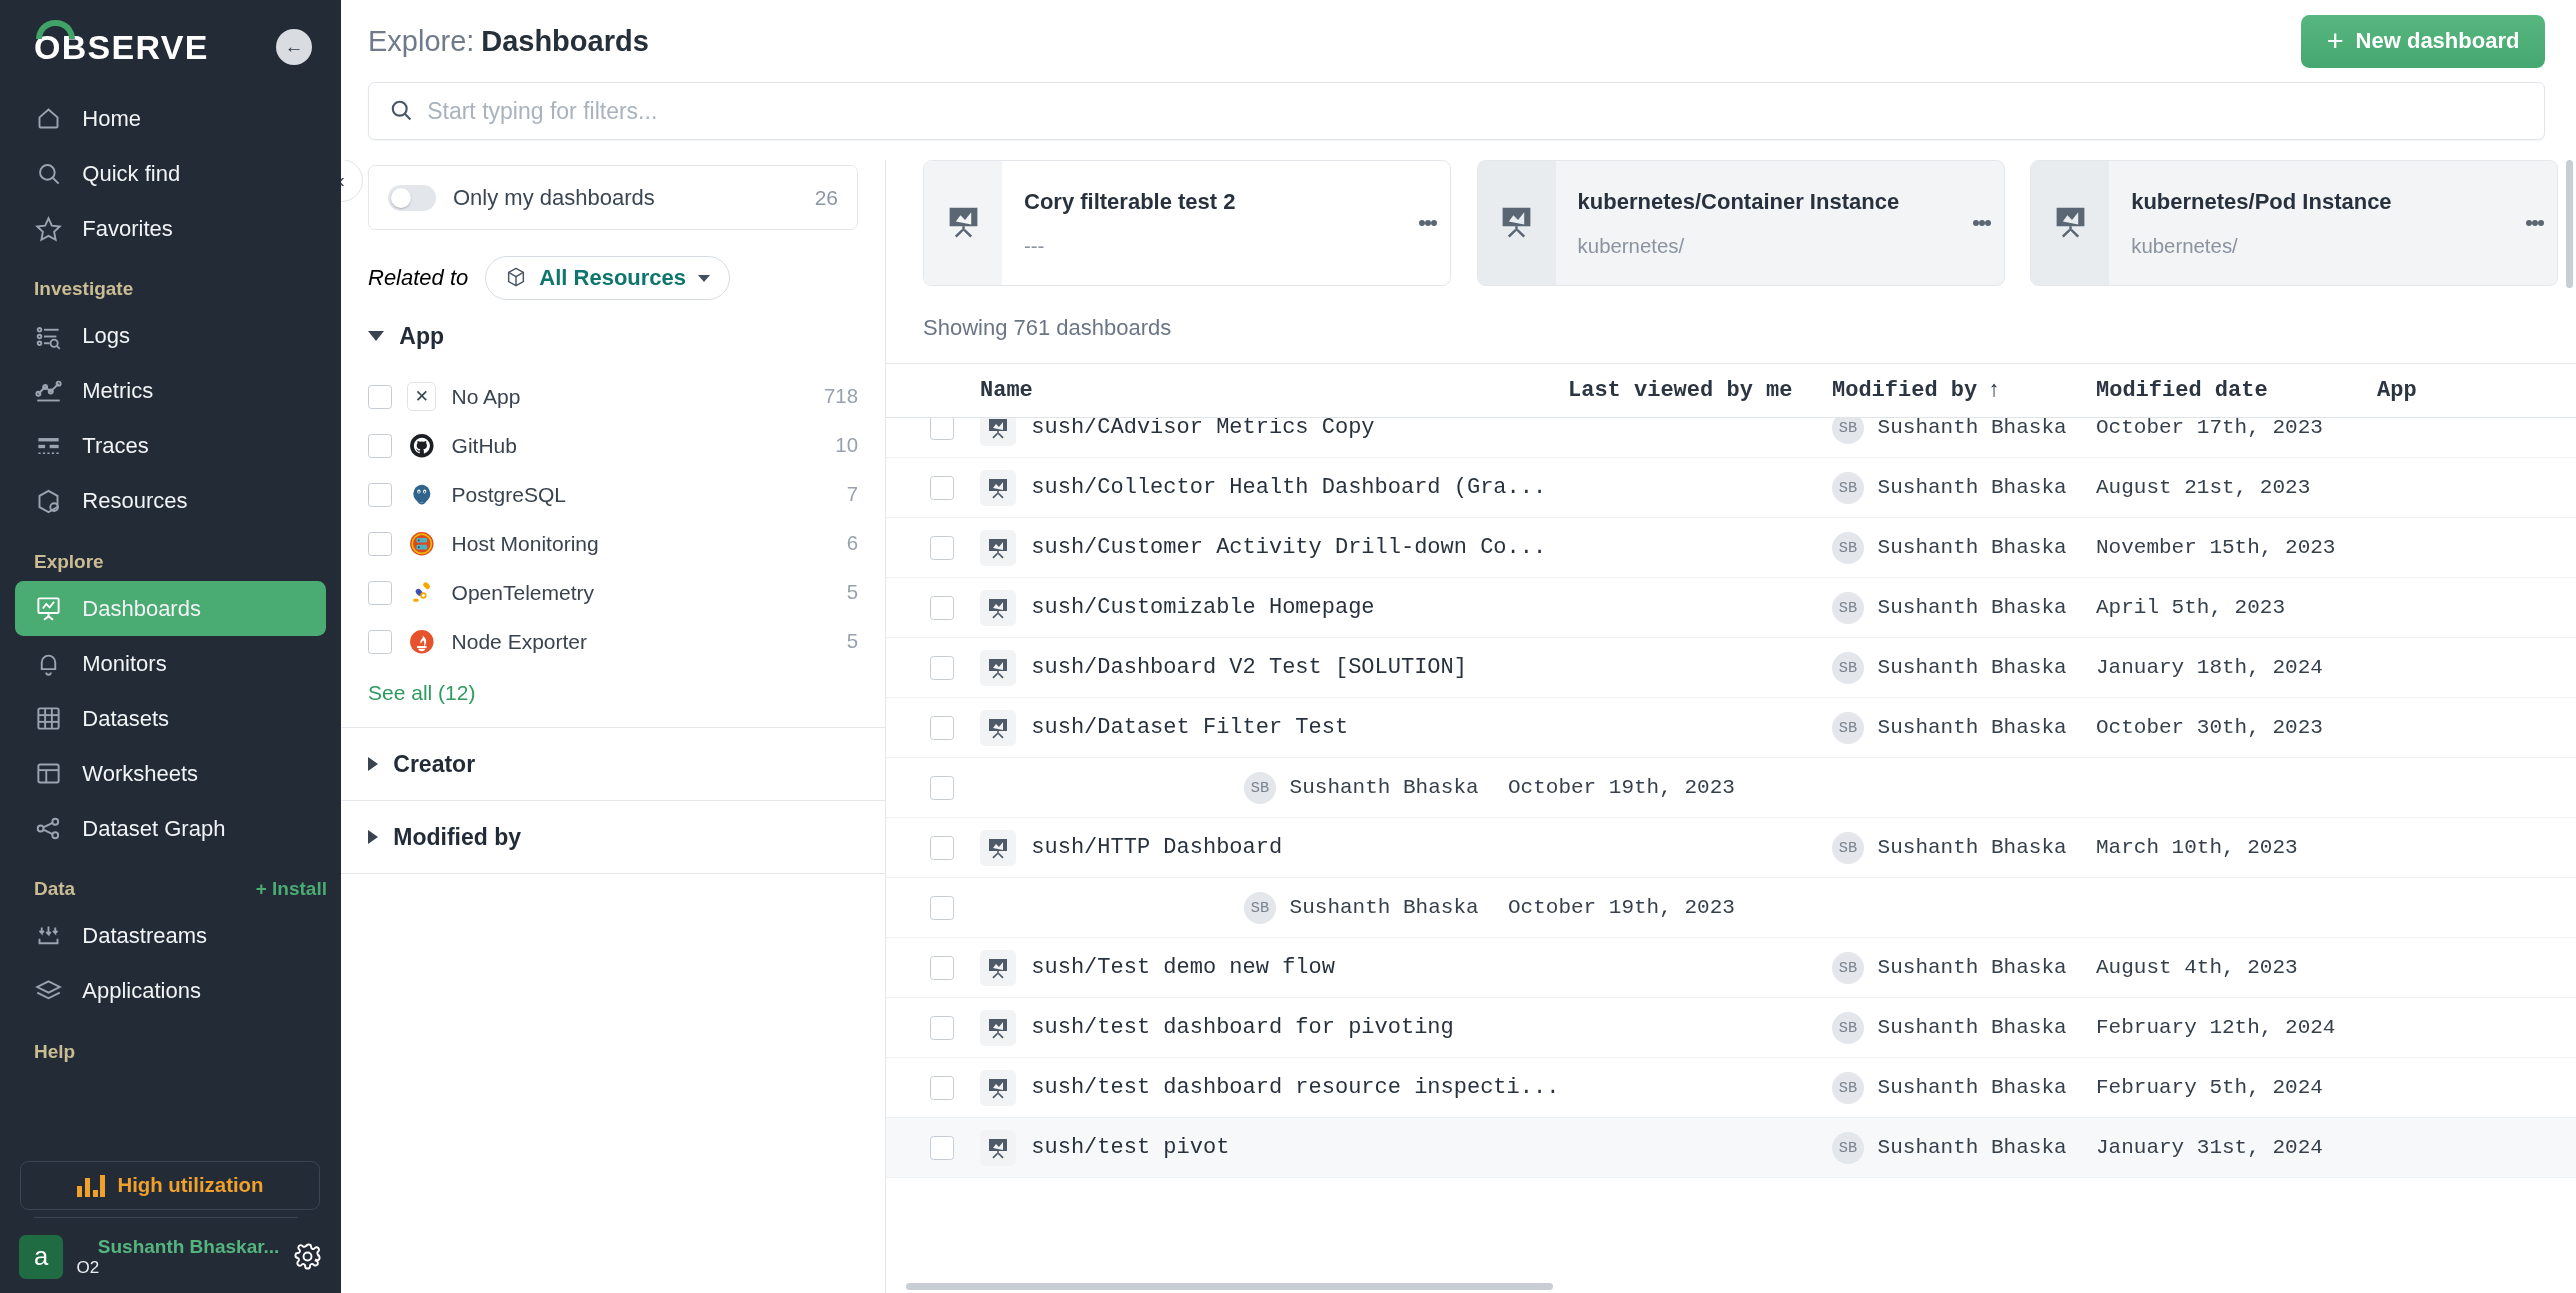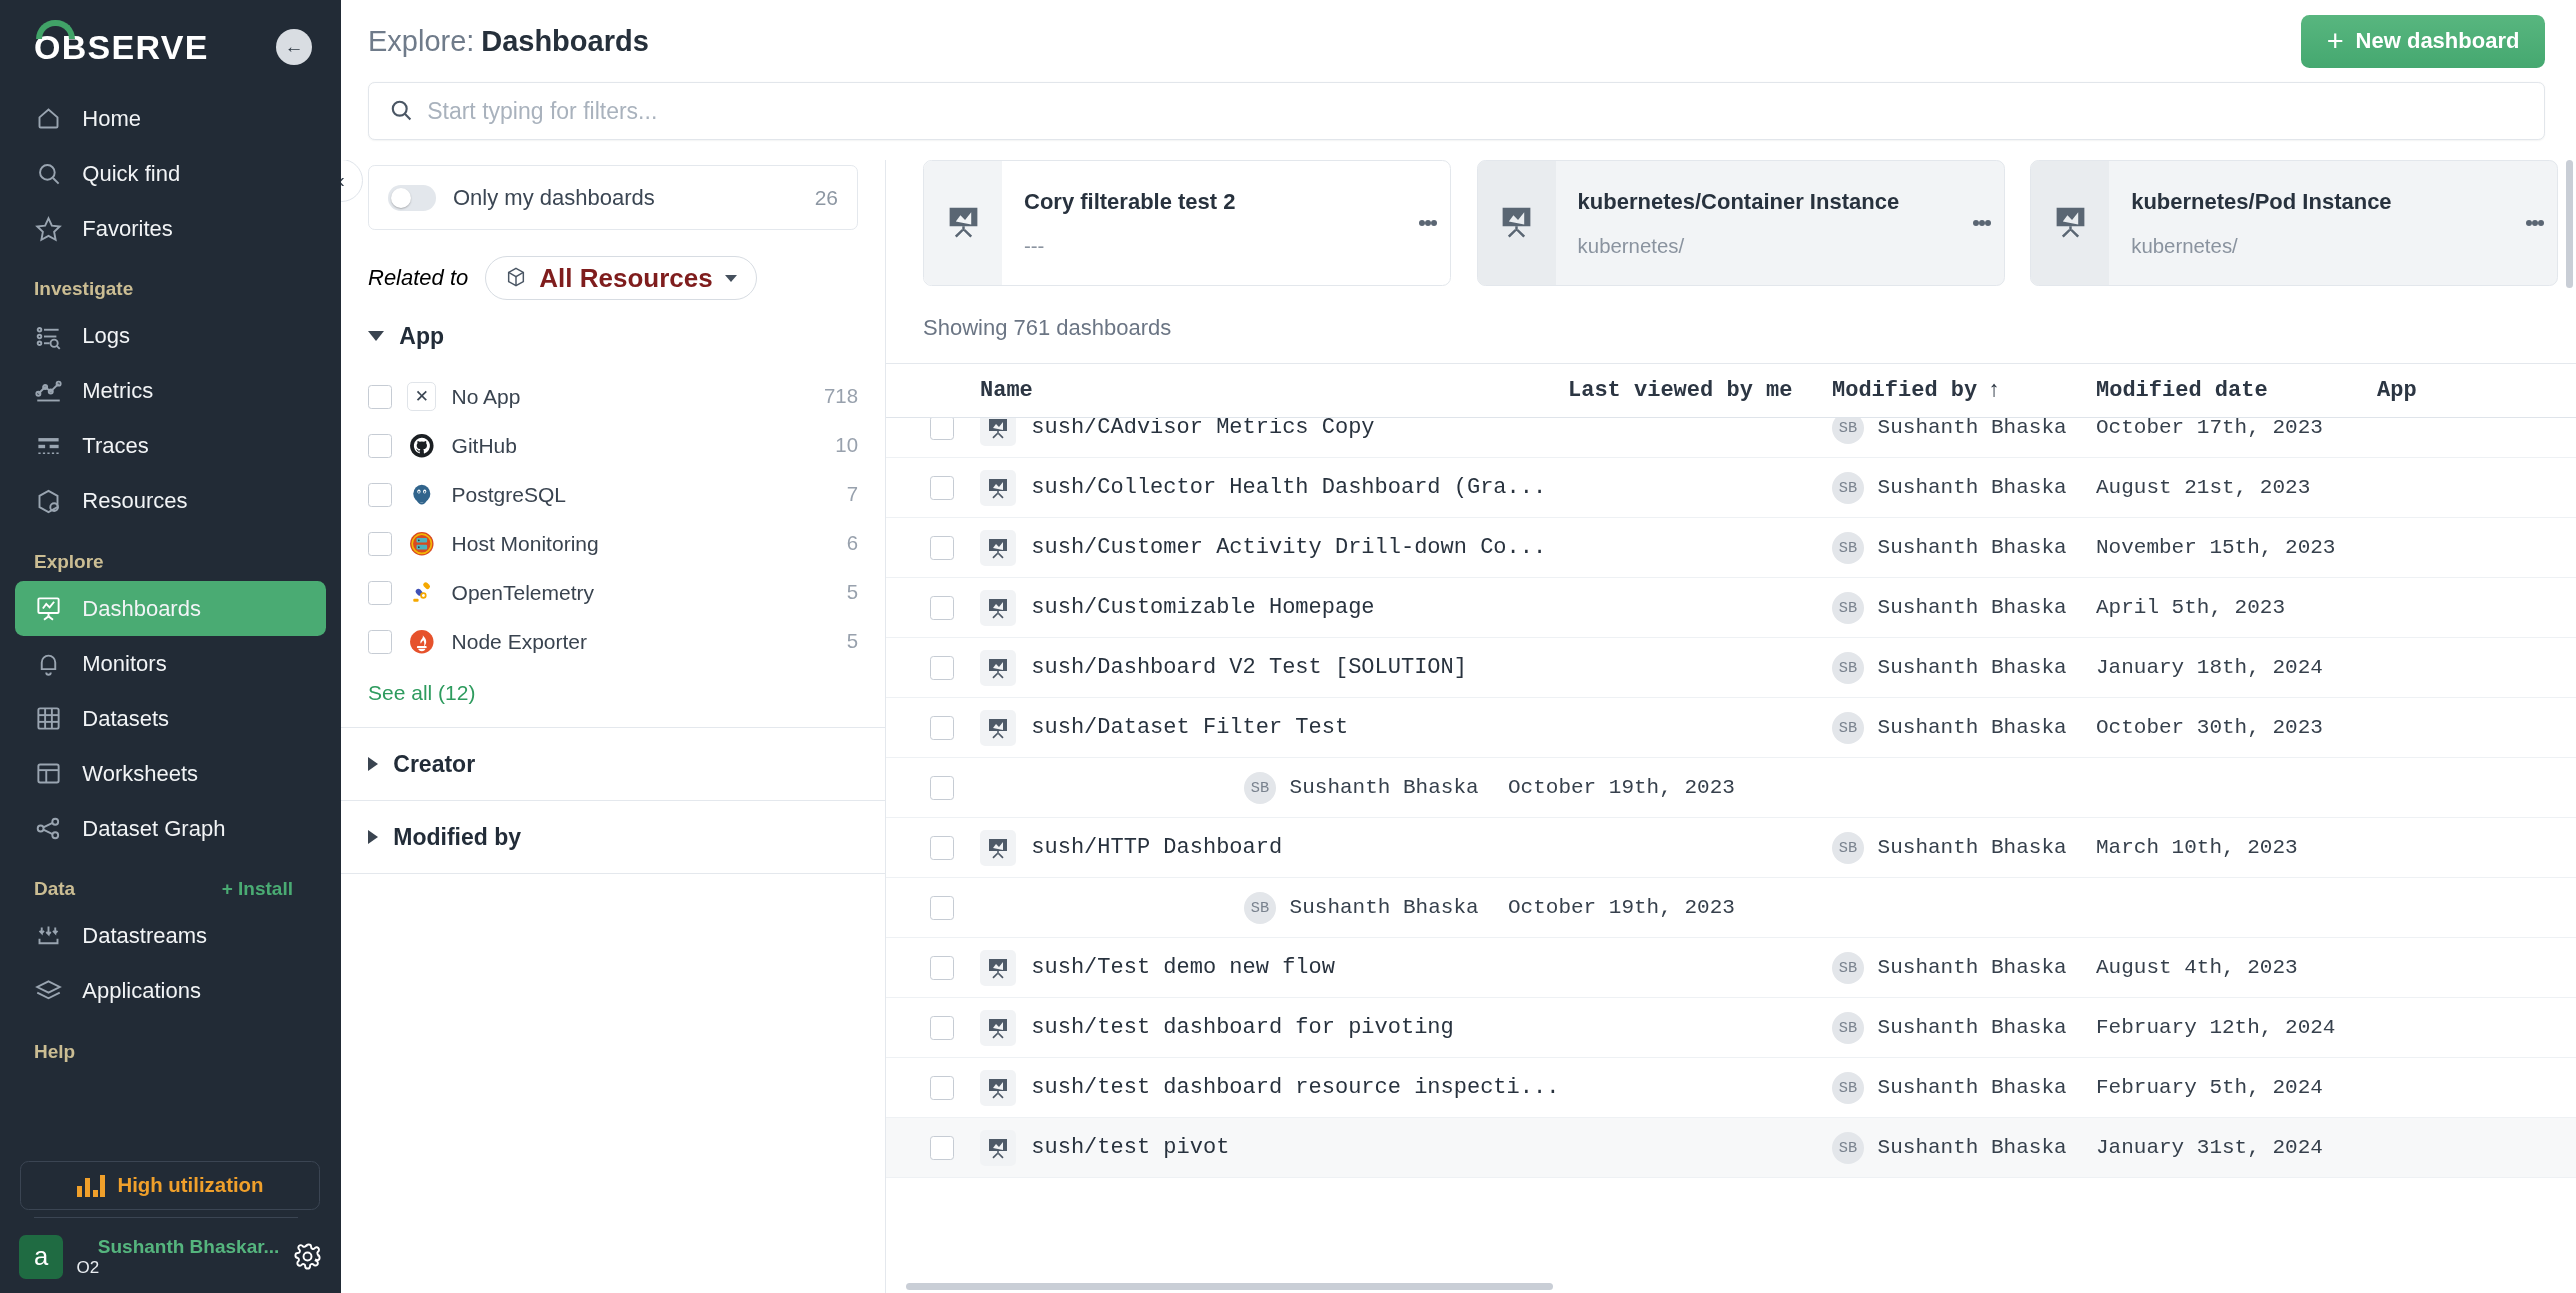--- a/index.html
+++ b/index.html
@@ -49,21 +49,21 @@
     color: #f2f4f6; font-size: 22px;
   }
   .nav-item .ic { width: 29px; height: 29px; flex: 0 0 29px; display: flex; align-items: center; justify-content: center; }
   .nav-item .ic svg { width: 27px; height: 27px; stroke: #9aa5b1; fill: none; stroke-width: 1.7; }
   .nav-item.active { background: #4aab73; }
   .nav-item.active .ic svg { stroke: #ffffff; }
   .nav-section {
     color: #cbbd93; font-size: 19px; font-weight: 600;
     padding: 22px 34px 8.5px 34px;
   }
-  .nav-section.with-action { display: flex; justify-content: space-between; align-items: center; padding-right: 48px; }
+  .nav-section.with-action { display: flex; justify-content: space-between; align-items: center; padding-right: 14px; }
   .install-link { color: #4aab73; font-size: 19px; font-weight: 600; cursor: pointer; }
 
   .util-badge {
     position: absolute; left: 20.4px; bottom: 83px;
     width: 300px; height: 49px; border-radius: 8.5px;
     border: 0.9px solid #3b4553;
     display: flex; align-items: center; justify-content: center; gap: 12px;
     color: #f0a02b; font-size: 20.4px; font-weight: 600;
   }
   .bars { display: flex; align-items: flex-end; gap: 2.6px; height: 22px; }
@@ -133,21 +133,21 @@
   .only-mine .lbl { flex: 1 1 auto; font-size: 22px; color: #3b4653; }
   .only-mine .cnt { font-size: 21px; color: #8d97a3; }
 
   .related { display: flex; align-items: center; gap: 17px; padding: 25.6px 27px 0 27px; }
   .related-lbl { font-size: 22px; color: #000000; font-style: italic; }
   .pill {
     border: 0.9px solid #d7dce2; border-radius: 22px; height: 44px;
     display: flex; align-items: center; gap: 12px; padding: 0 19px; cursor: pointer;
   }
   .pill svg { width: 22px; height: 22px; stroke: #4a5664; fill: none; stroke-width: 1.6; }
-  .pill .t { font-size: 26px; color: #7f1d1d; font-weight: 600; }
+  .pill .t { font-size: 22px; color: #0f766e; font-weight: 600; }
   .caret-d { width: 0;height:0;border-left:6.8px solid transparent;border-right:6.8px solid transparent;border-top:7.7px solid #45505d; }
 
   .facet { padding: 0 27px; }
   .facet-head {
     display: flex; align-items: center; gap: 15.3px; cursor: pointer;
     height: 72px; font-size: 23px; font-weight: 700; color: #222c38;
   }
   .tri { width:0;height:0;border-left:8.5px solid transparent;border-right:8.5px solid transparent;border-top:10.2px solid #3a4450; }
   .tri.right { border-left:10.2px solid #3a4450; border-top:7.7px solid transparent; border-bottom:7.7px solid transparent; border-right:none; }
   .facet-row { display: flex; align-items: center; gap: 15.3px; height: 49px; cursor: pointer; }

